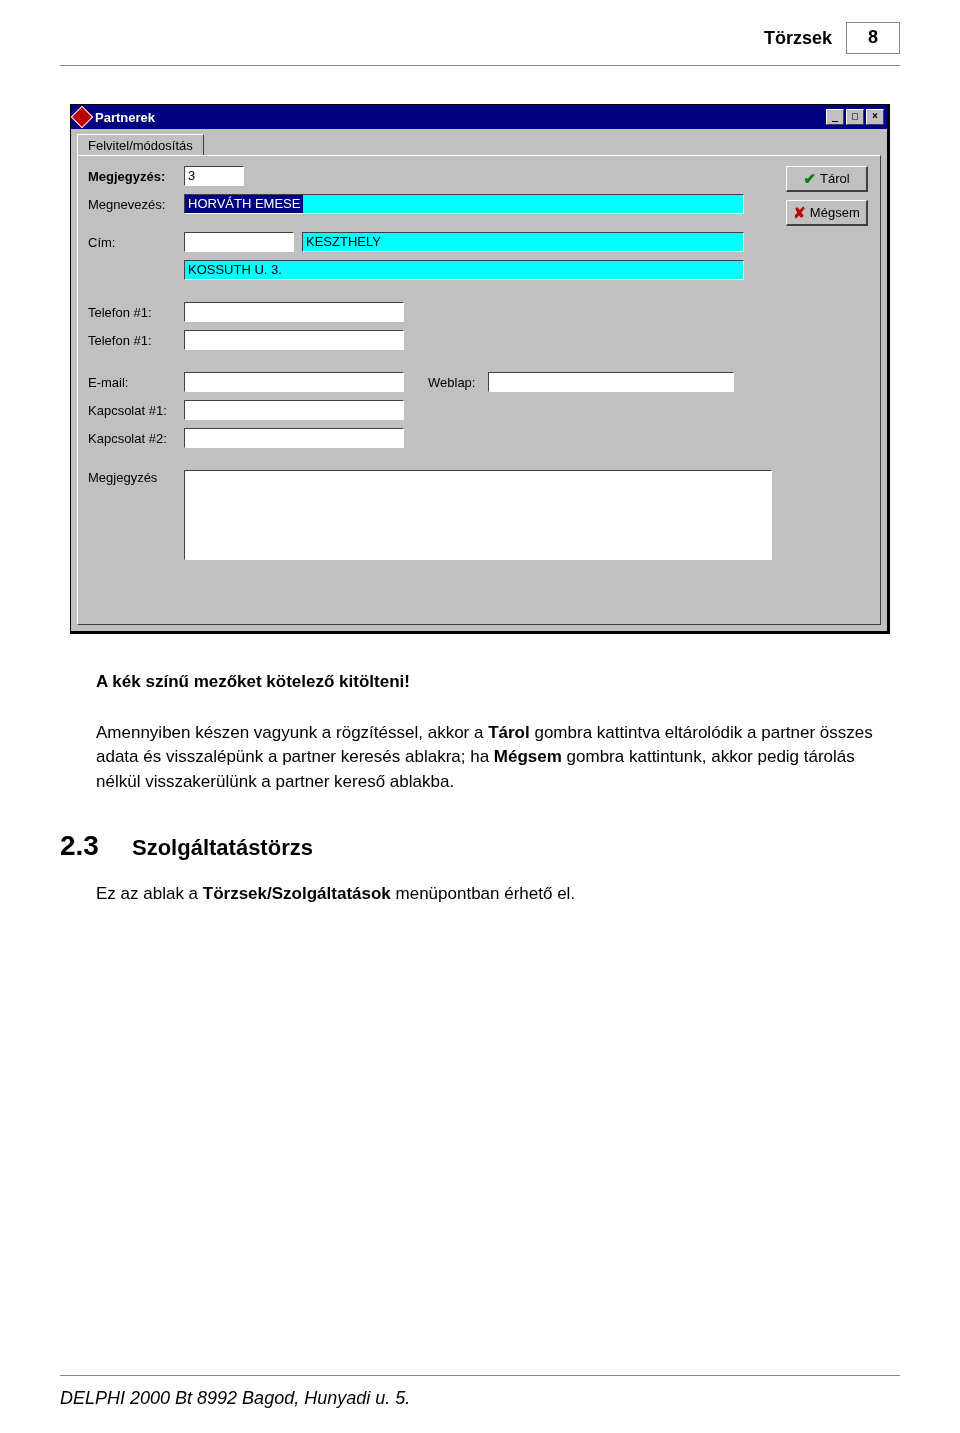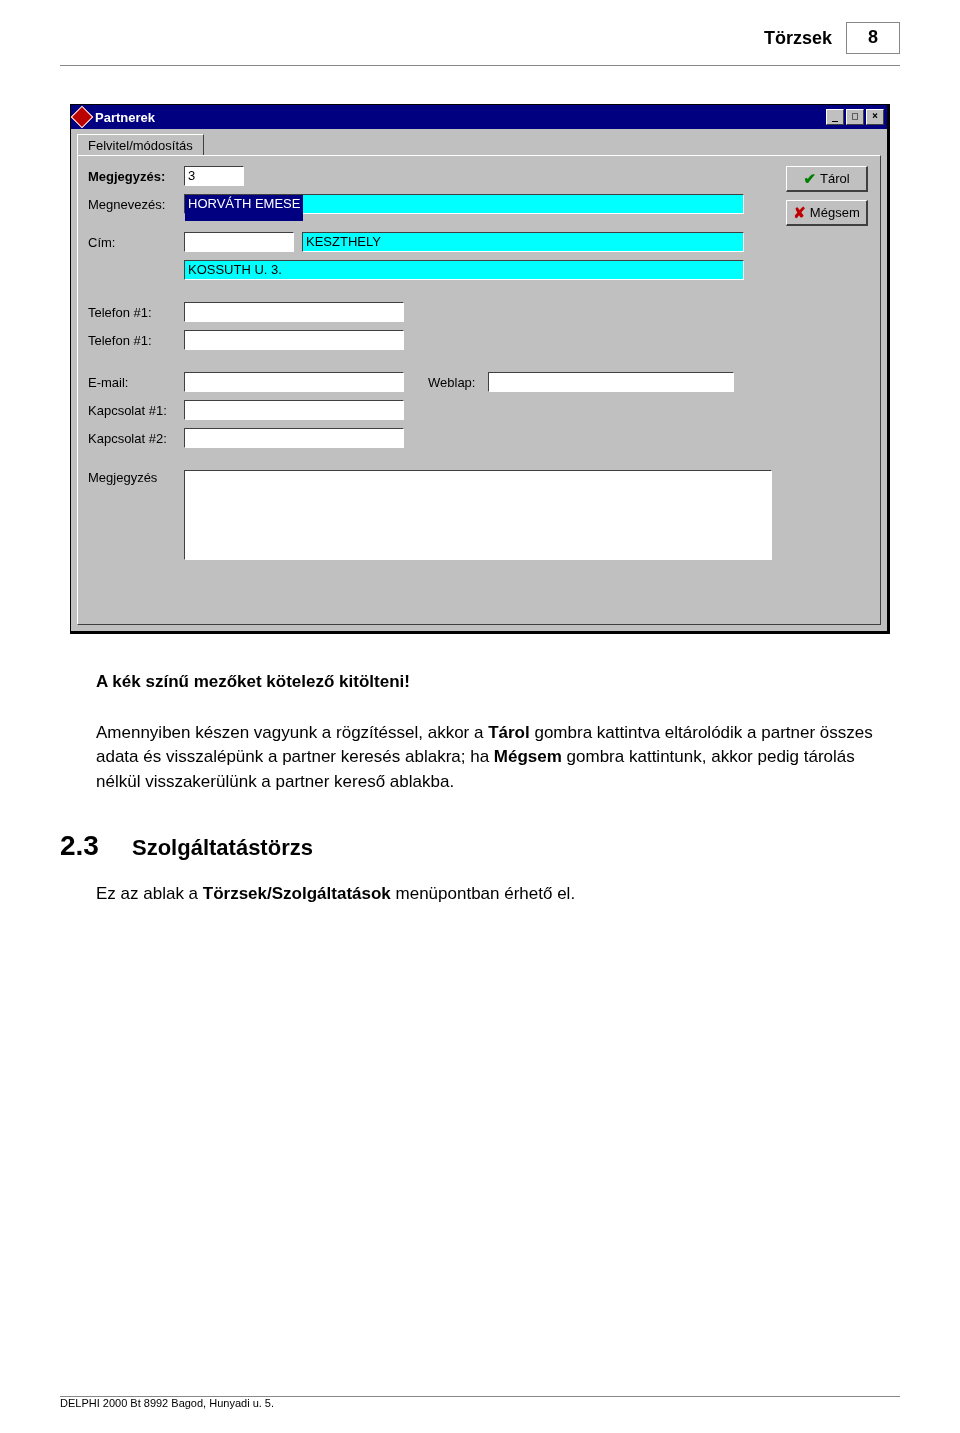--- a/index.html
+++ b/index.html
@@ -172,22 +172,23 @@
     margin-bottom: 20px;
   }
   .sec-num { font-weight: bold; font-size: 28px; width: 44px; }
   .sec-title { font-weight: bold; font-size: 22px; margin-top: 14px; }
 
   .footer {
     position: absolute;
     left: 60px; right: 60px;
     bottom: 24px;
     border-top: 1.5px solid #888;
-    padding-top: 0;
-    font-size: 11px;
+    padding-top: 12px;
+    font-style: italic;
+    font-size: 18px;
     color: #000;
   }
 </style>
 </head>
 <body>
 
 <div class="page">
   <div class="header">
     <span class="header-title">Törzsek</span>
     <span class="page-num-box">8</span>
@@ -217,21 +218,21 @@
         </div>
       </div>
 
       <div class="form-row">
         <span class="lbl" style="font-weight:bold">Megjegyzés:</span>
         <span class="fld" style="width:60px">3</span>
       </div>
       <div class="form-row">
         <span class="lbl">Megnevezés:</span>
         <span class="fld cyan" style="width:560px;padding:0">
-          <span class="fld sel" style="border:none;display:inline-block;height:26px;padding:1px 3px">HORVÁTH EMESE</span>
+          <span class="fld sel" style="border:none;display:inline-block;height:18px;padding:1px 3px">HORVÁTH EMESE</span>
         </span>
       </div>
       <div style="height:10px"></div>
       <div class="form-row">
         <span class="lbl">Cím:</span>
         <span class="fld" style="width:110px"></span>
         <span style="width:8px"></span>
         <span class="fld cyan" style="width:442px">KESZTHELY</span>
       </div>
       <div class="form-row">

